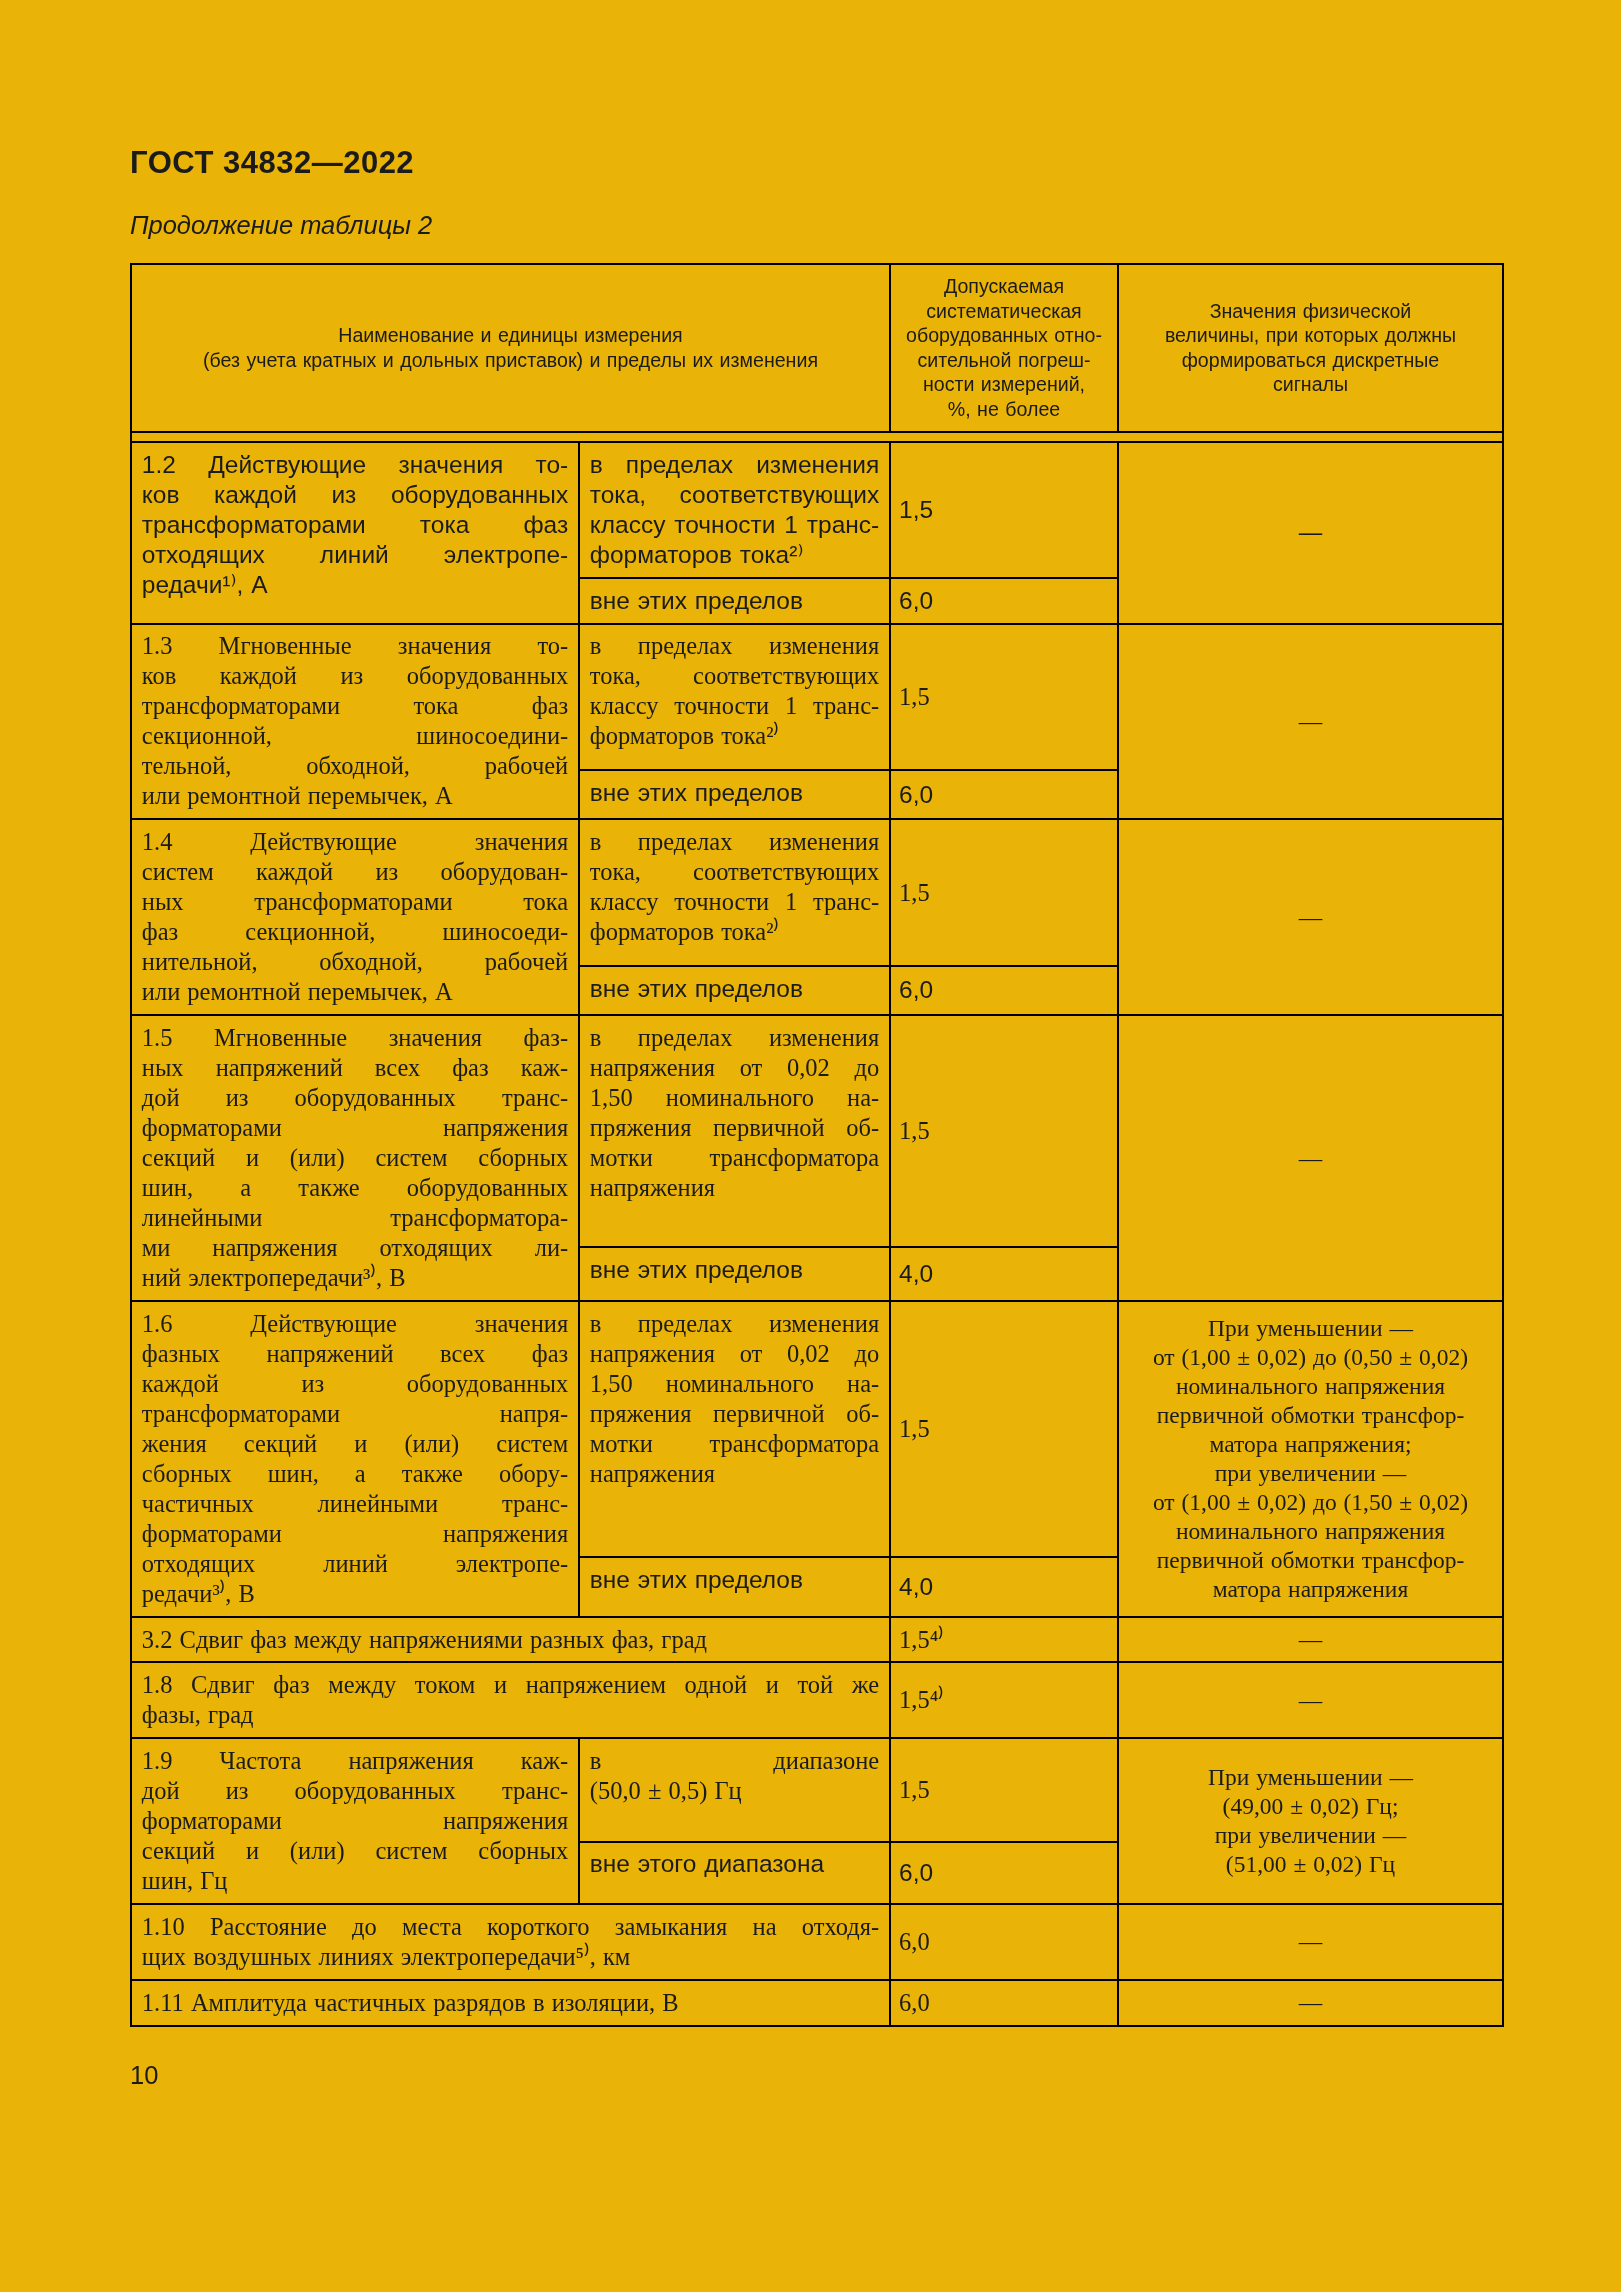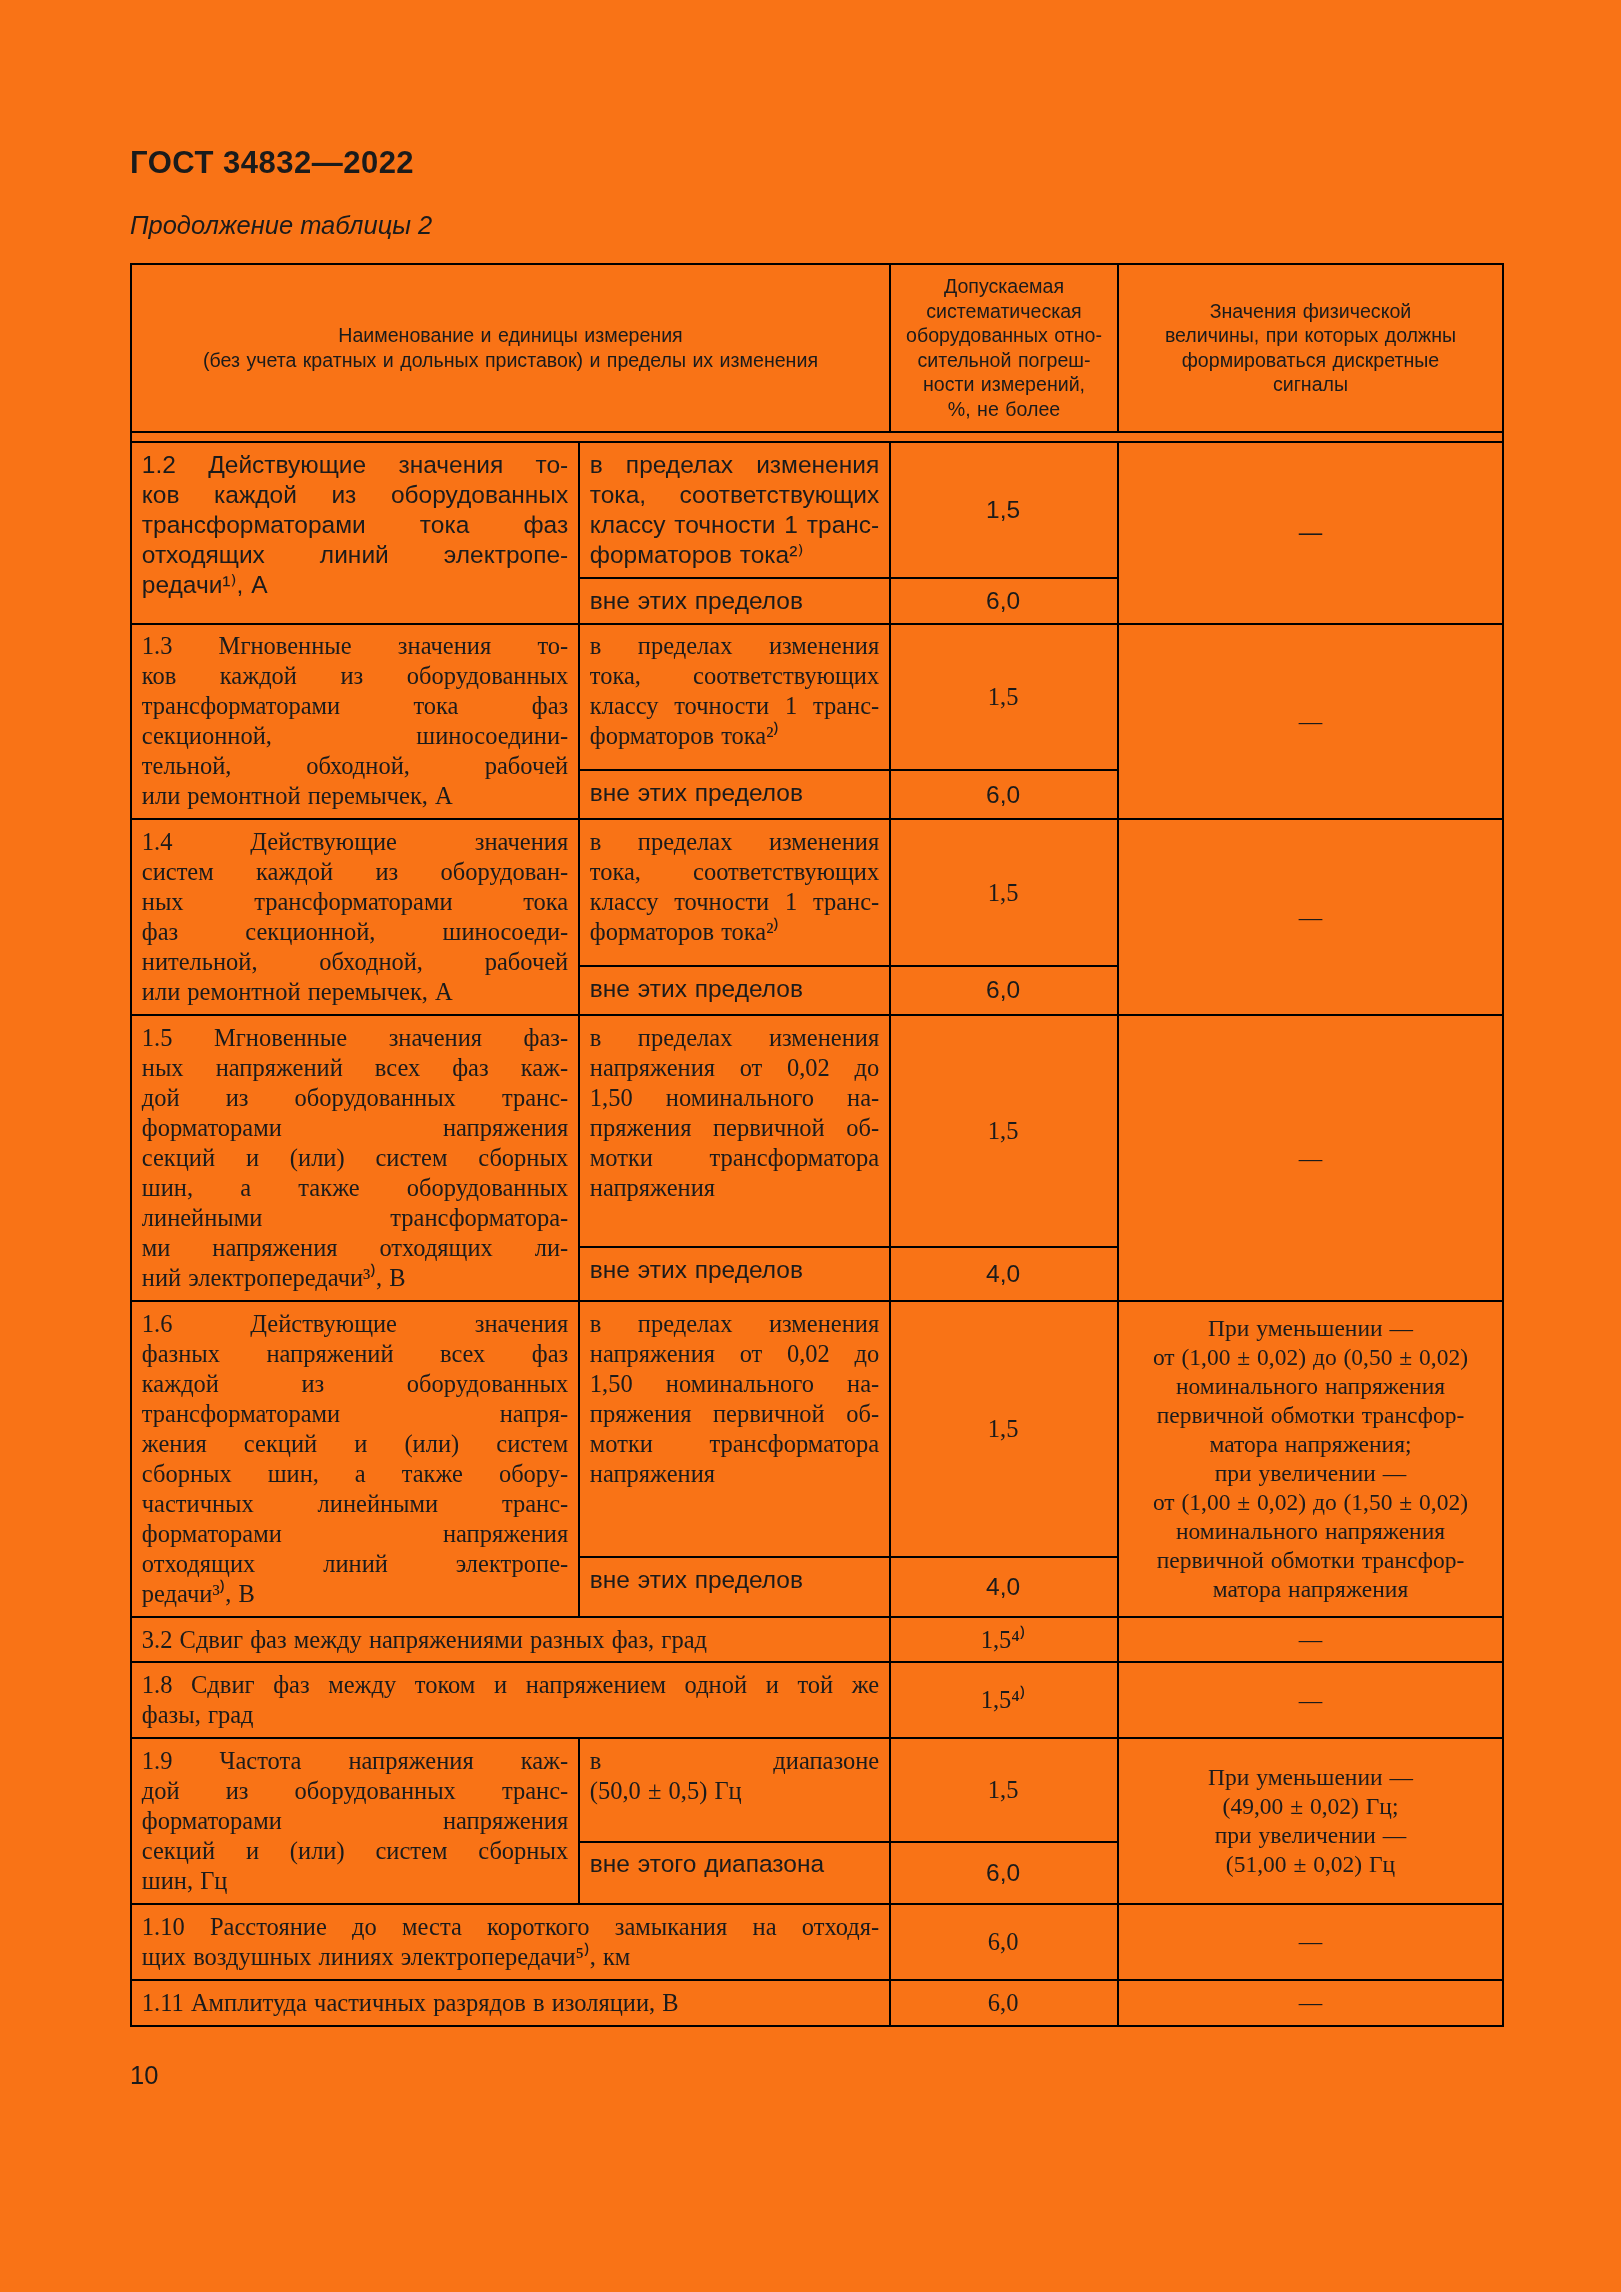--- a/index.html
+++ b/index.html
@@ -1,19 +1,19 @@
 <!DOCTYPE html>
 <html><head>
 <meta charset="utf-8">
 <style>
   html, body { margin: 0; padding: 0; background: #e8e8e8; }
   .page {
     width: 1621px;
     height: 2293px;
-    background: #f97316;
+    background: #eab308;
     color: #1b1b1b;
     font-family: "Liberation Sans", "DejaVu Sans", sans-serif;
     box-sizing: border-box;
     padding: 145px 119px 0 130px;
     overflow: hidden;
     position: relative;
   }
   .gost-title {
     font-size: 31px;
     font-weight: bold;
@@ -56,21 +56,21 @@
   .tbl tr.dbl td {
     height: 9.8px;
     padding: 0;
     border-left: none;
     border-right: none;
     border-top: 2.9px solid #000;
     border-bottom: 2px solid #000;
   }
   .tbl tr.nr td { border-top: 2.9px solid #000; font-family: Liberation Serif, serif; }
   .tbl td.val {
-    text-align: center;
+    text-align: left;
     vertical-align: middle;
     padding-left: 8px;
   }
   .tbl td.sig {
     text-align: center;
     vertical-align: middle;
     font-size: 23.5px;
     line-height: 29px;
     padding: 6.9px 5.9px;
   }

